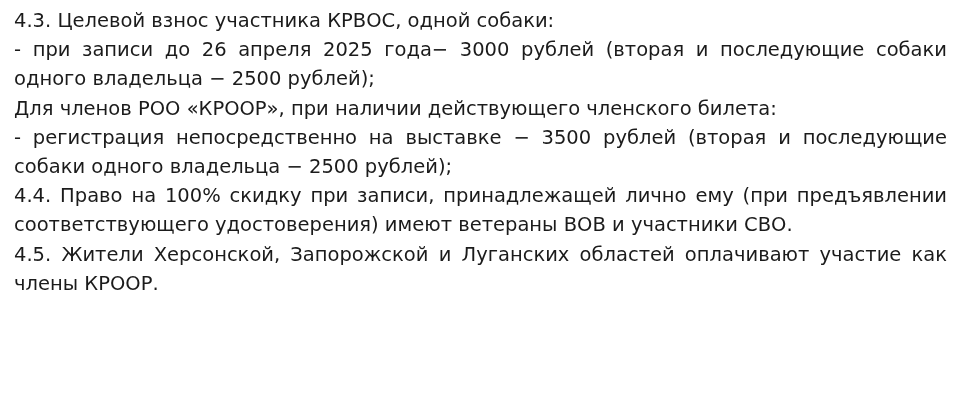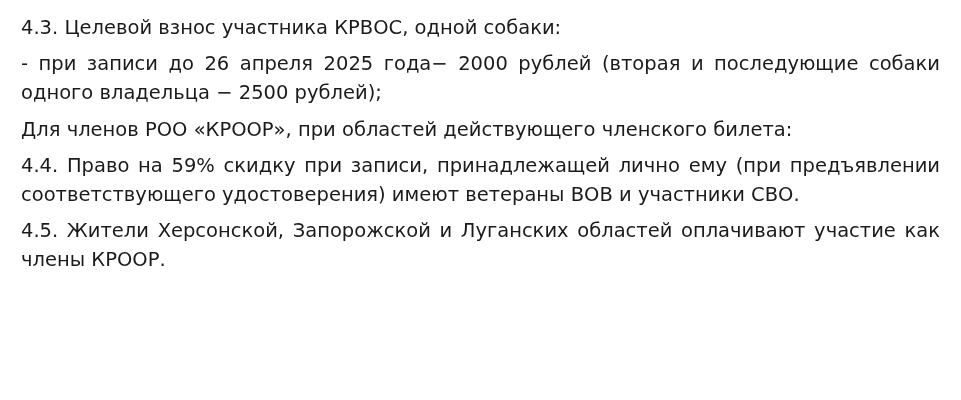--- a/index.html
+++ b/index.html
@@ -19,42 +19,43 @@
     box-sizing: border-box;
     padding: 6px 14px 0 14px;
     background: #ffffff;
   }
   .doc-body {
     font-size: 19.5px;
     line-height: 29.2px;
     color: #1b1b1b;
   }
   .para {
-    margin: 7px;
+    margin: 0;
     text-align: justify;
     text-justify: inter-word;
     white-space: normal;
   }
   .para.nojust {
     text-align: left;
   }
 </style>
 </head>
 <body>
 
 <div class="page">
   <div class="doc-body">
 
     <p class="para nojust">4.3. Целевой взнос участника КРВОС, одной собаки:</p>
 
-    <p class="para"> - при записи до 26 апреля 2025 года− 2000 рублей (вторая и последующие собаки одного владельца − 2500 рублей);</p>
+    <p class="para"> - при записи до 26 апреля 2025 года− 3000 рублей (вторая и последующие собаки одного владельца − 2500 рублей);</p>
 
 
-    <p class="para nojust">Для членов РОО «КРООР», при областей действующего членского билета:</p>
+    <p class="para nojust">Для членов РОО «КРООР», при наличии действующего членского билета:</p>
 
 
+    <p class="para">- регистрация непосредственно на выставке − 3500 рублей (вторая и последующие собаки одного владельца − 2500 рублей);</p>
 
-    <p class="para">4.4. Право на 59% скидку при записи, принадлежащей лично ему (при предъявлении соответствующего удостоверения) имеют ветераны ВОВ и участники СВО.</p>
+    <p class="para">4.4. Право на 100% скидку при записи, принадлежащей лично ему (при предъявлении соответствующего удостоверения) имеют ветераны ВОВ и участники СВО.</p>
 
     <p class="para">4.5. Жители Херсонской, Запорожской и Луганских областей оплачивают участие как члены КРООР.</p>
 
   </div>
 </div>
 
 </body></html>

